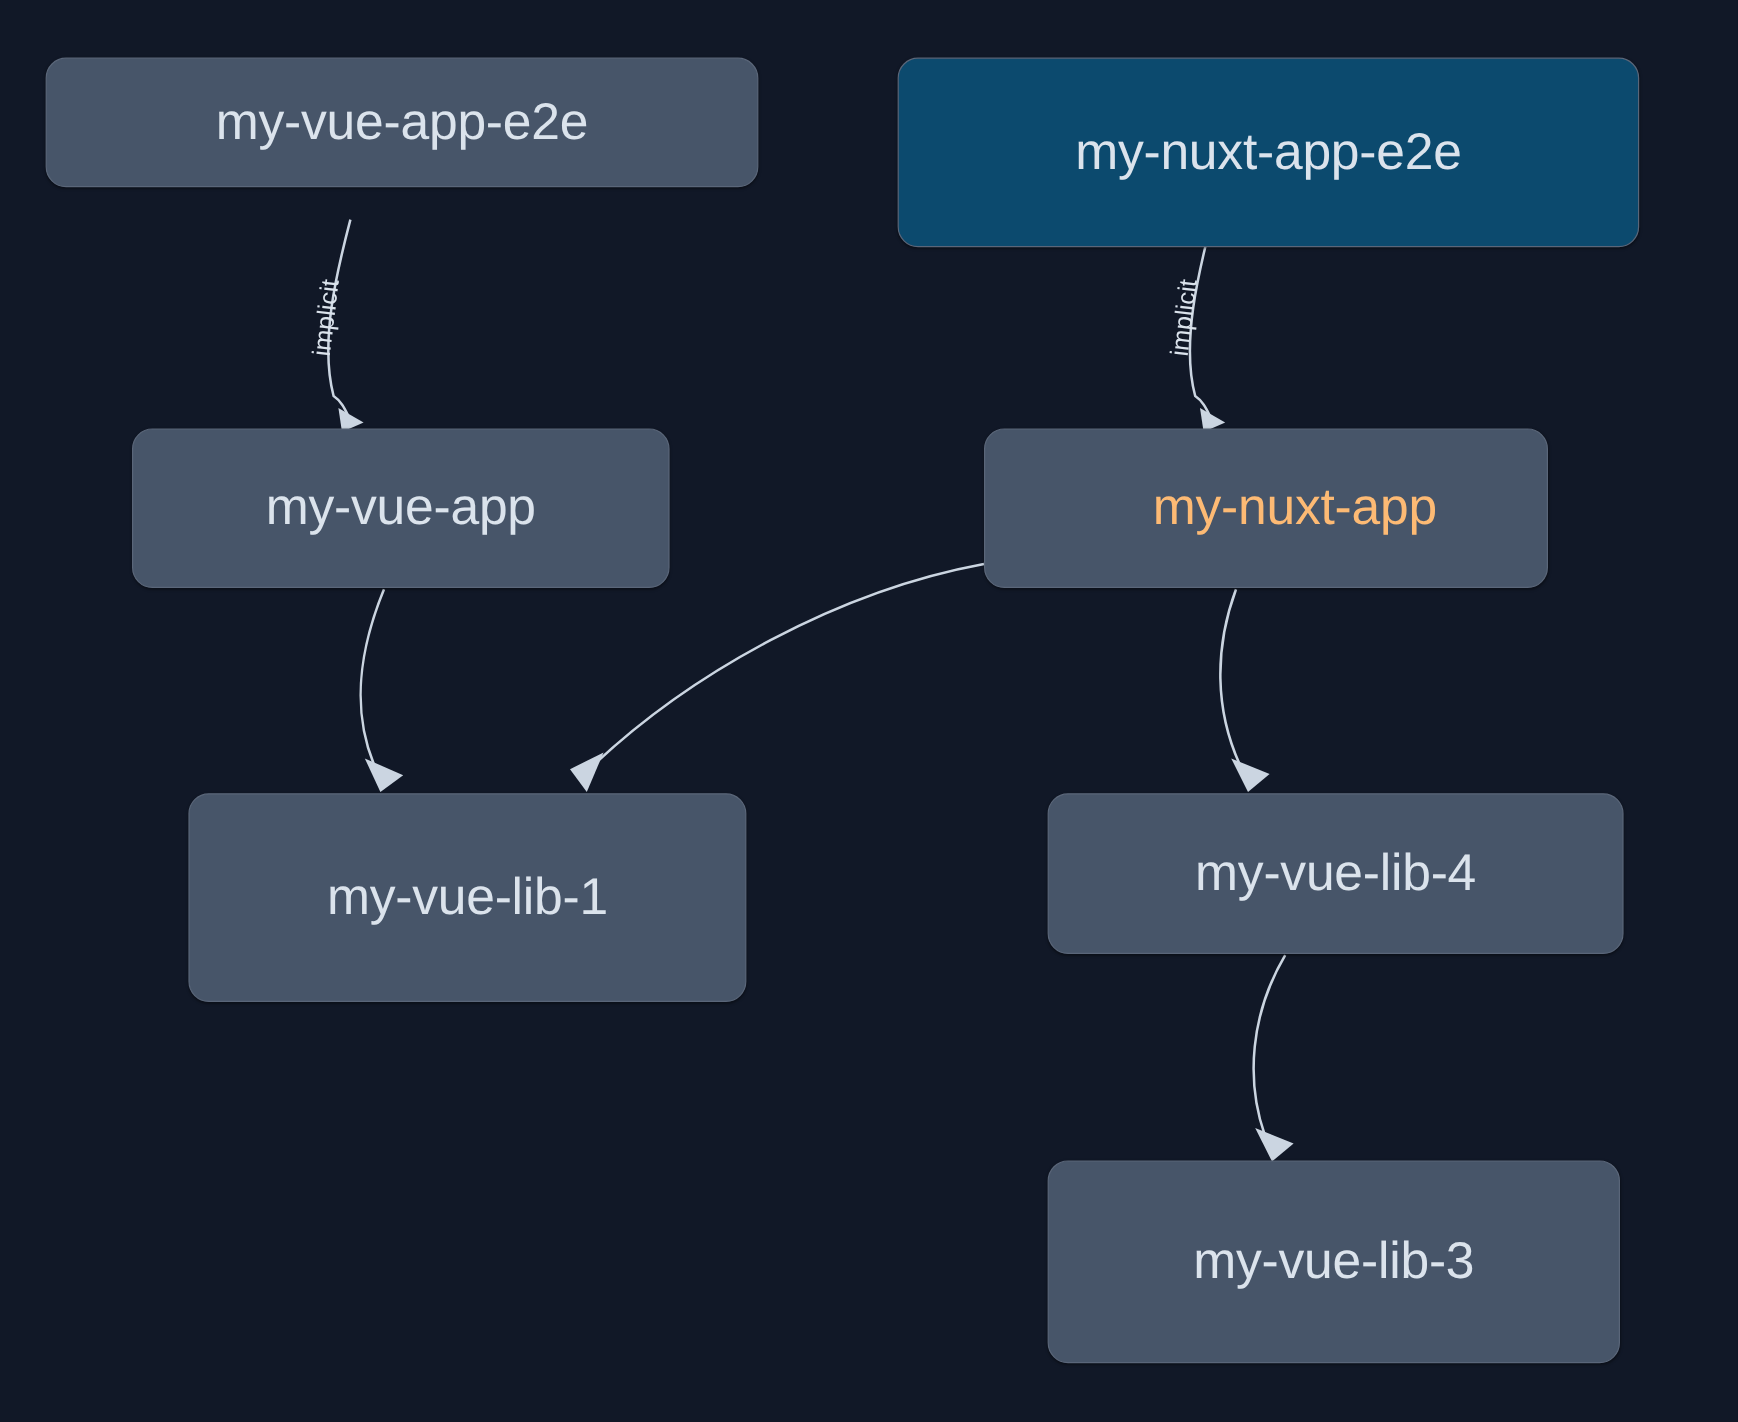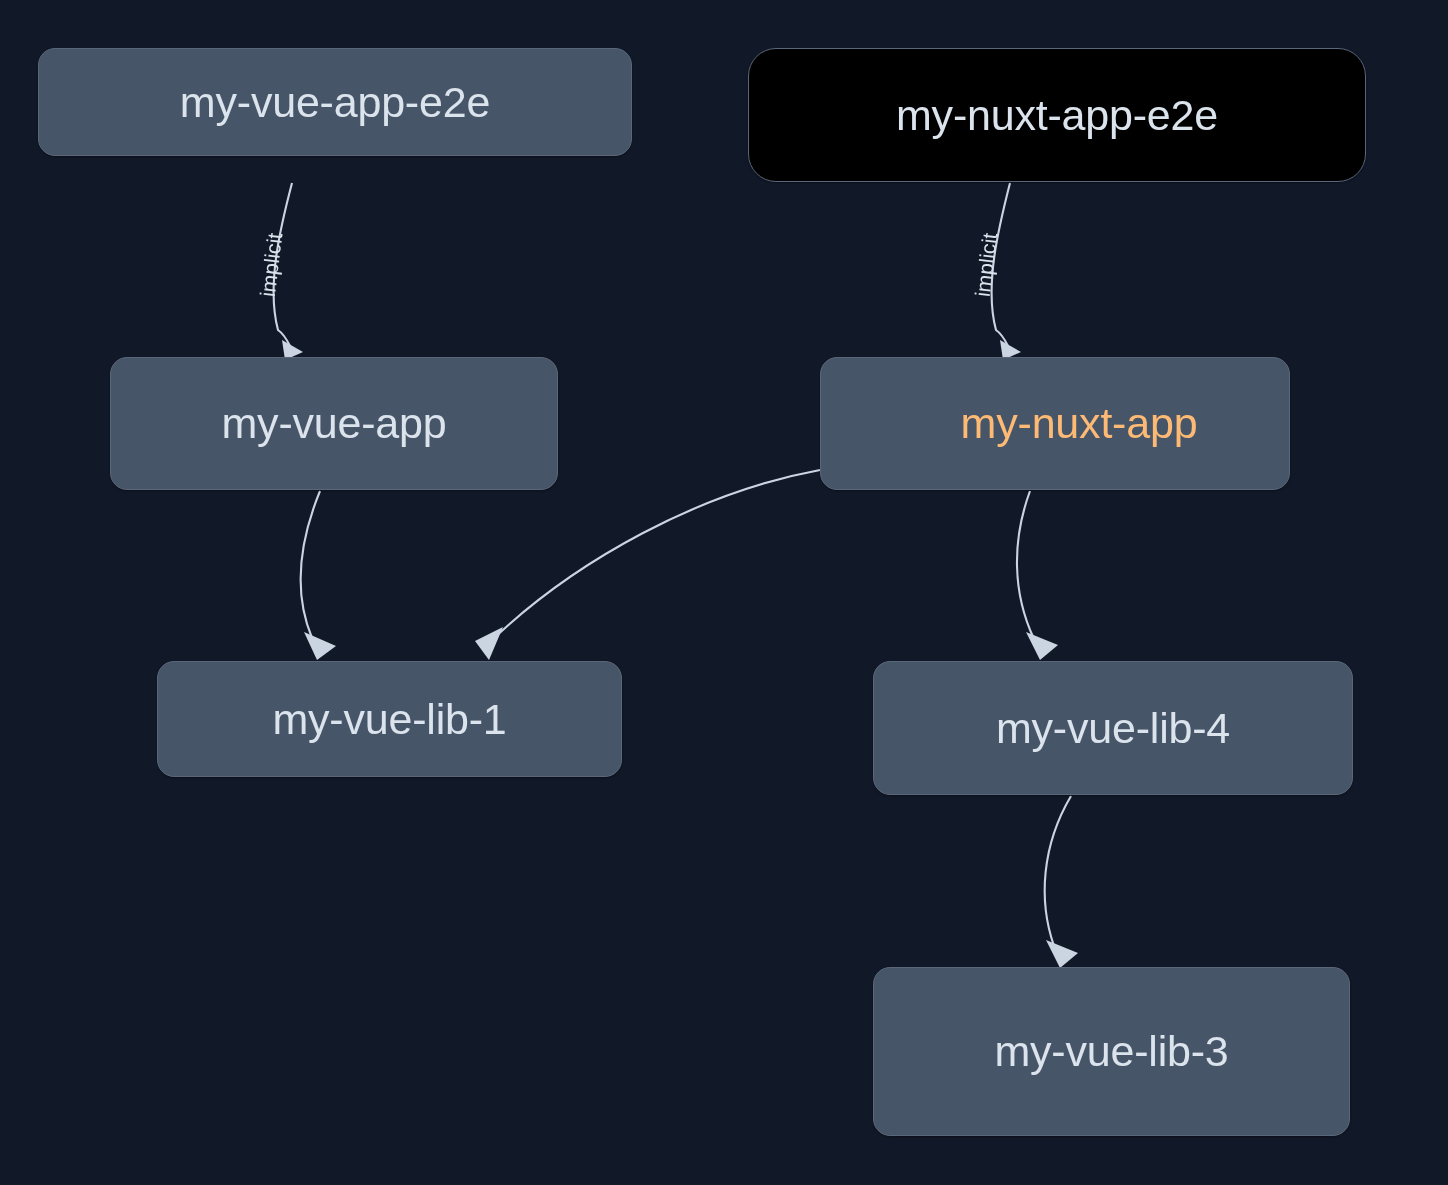--- a/index.html
+++ b/index.html
@@ -97,30 +97,30 @@
           <path class="edge-path" d="M 1071,796 C 1042,845 1038,900 1054,946" stroke="#cbd5e1"></path>
           <polygon class="edge-head" points="1046,940 1078,953 1060,968" fill="#cbd5e1"></polygon>
         </g>
       </g>
   </svg>
 
   <div id="nodes-group">
       <div class="gnode" style="left: 38px; top: 48px; width: 594px; height: 108px; background: rgb(71, 85, 105);">
         <span class="gnode-label" style="color: rgb(219, 227, 236);">my-vue-app-e2e</span>
       </div>
-      <div class="gnode" style="left: 748px; top: 48px; width: 618px; height: 134px; background: #000000; border-radius: 28px;">
+      <div class="gnode" style="left: 748px; top: 48px; width: 618px; height: 158px; background: #0c4a6e;">
         <span class="gnode-label" style="color: rgb(219, 227, 236);">my-nuxt-app-e2e</span>
       </div>
       <div class="gnode" style="left: 110px; top: 357px; width: 448px; height: 133px; background: rgb(71, 85, 105);">
         <span class="gnode-label" style="color: rgb(219, 227, 236);">my-vue-app</span>
       </div>
       <div class="gnode" style="left: 820px; top: 357px; width: 470px; height: 133px; background: rgb(71, 85, 105);">
         <span class="gnode-label" style="color: #fdba74; margin-left: 48px;">my-nuxt-app</span>
       </div>
-      <div class="gnode" style="left: 157px; top: 661px; width: 465px; height: 116px; background: rgb(71, 85, 105);">
+      <div class="gnode" style="left: 157px; top: 661px; width: 465px; height: 174px; background: rgb(71, 85, 105);">
         <span class="gnode-label" style="color: rgb(219, 227, 236);">my-vue-lib-1</span>
       </div>
       <div class="gnode" style="left: 873px; top: 661px; width: 480px; height: 134px; background: rgb(71, 85, 105);">
         <span class="gnode-label" style="color: rgb(219, 227, 236);">my-vue-lib-4</span>
       </div>
       <div class="gnode" style="left: 873px; top: 967px; width: 477px; height: 169px; background: rgb(71, 85, 105);">
         <span class="gnode-label" style="color: rgb(219, 227, 236);">my-vue-lib-3</span>
       </div>
     </div>
 

